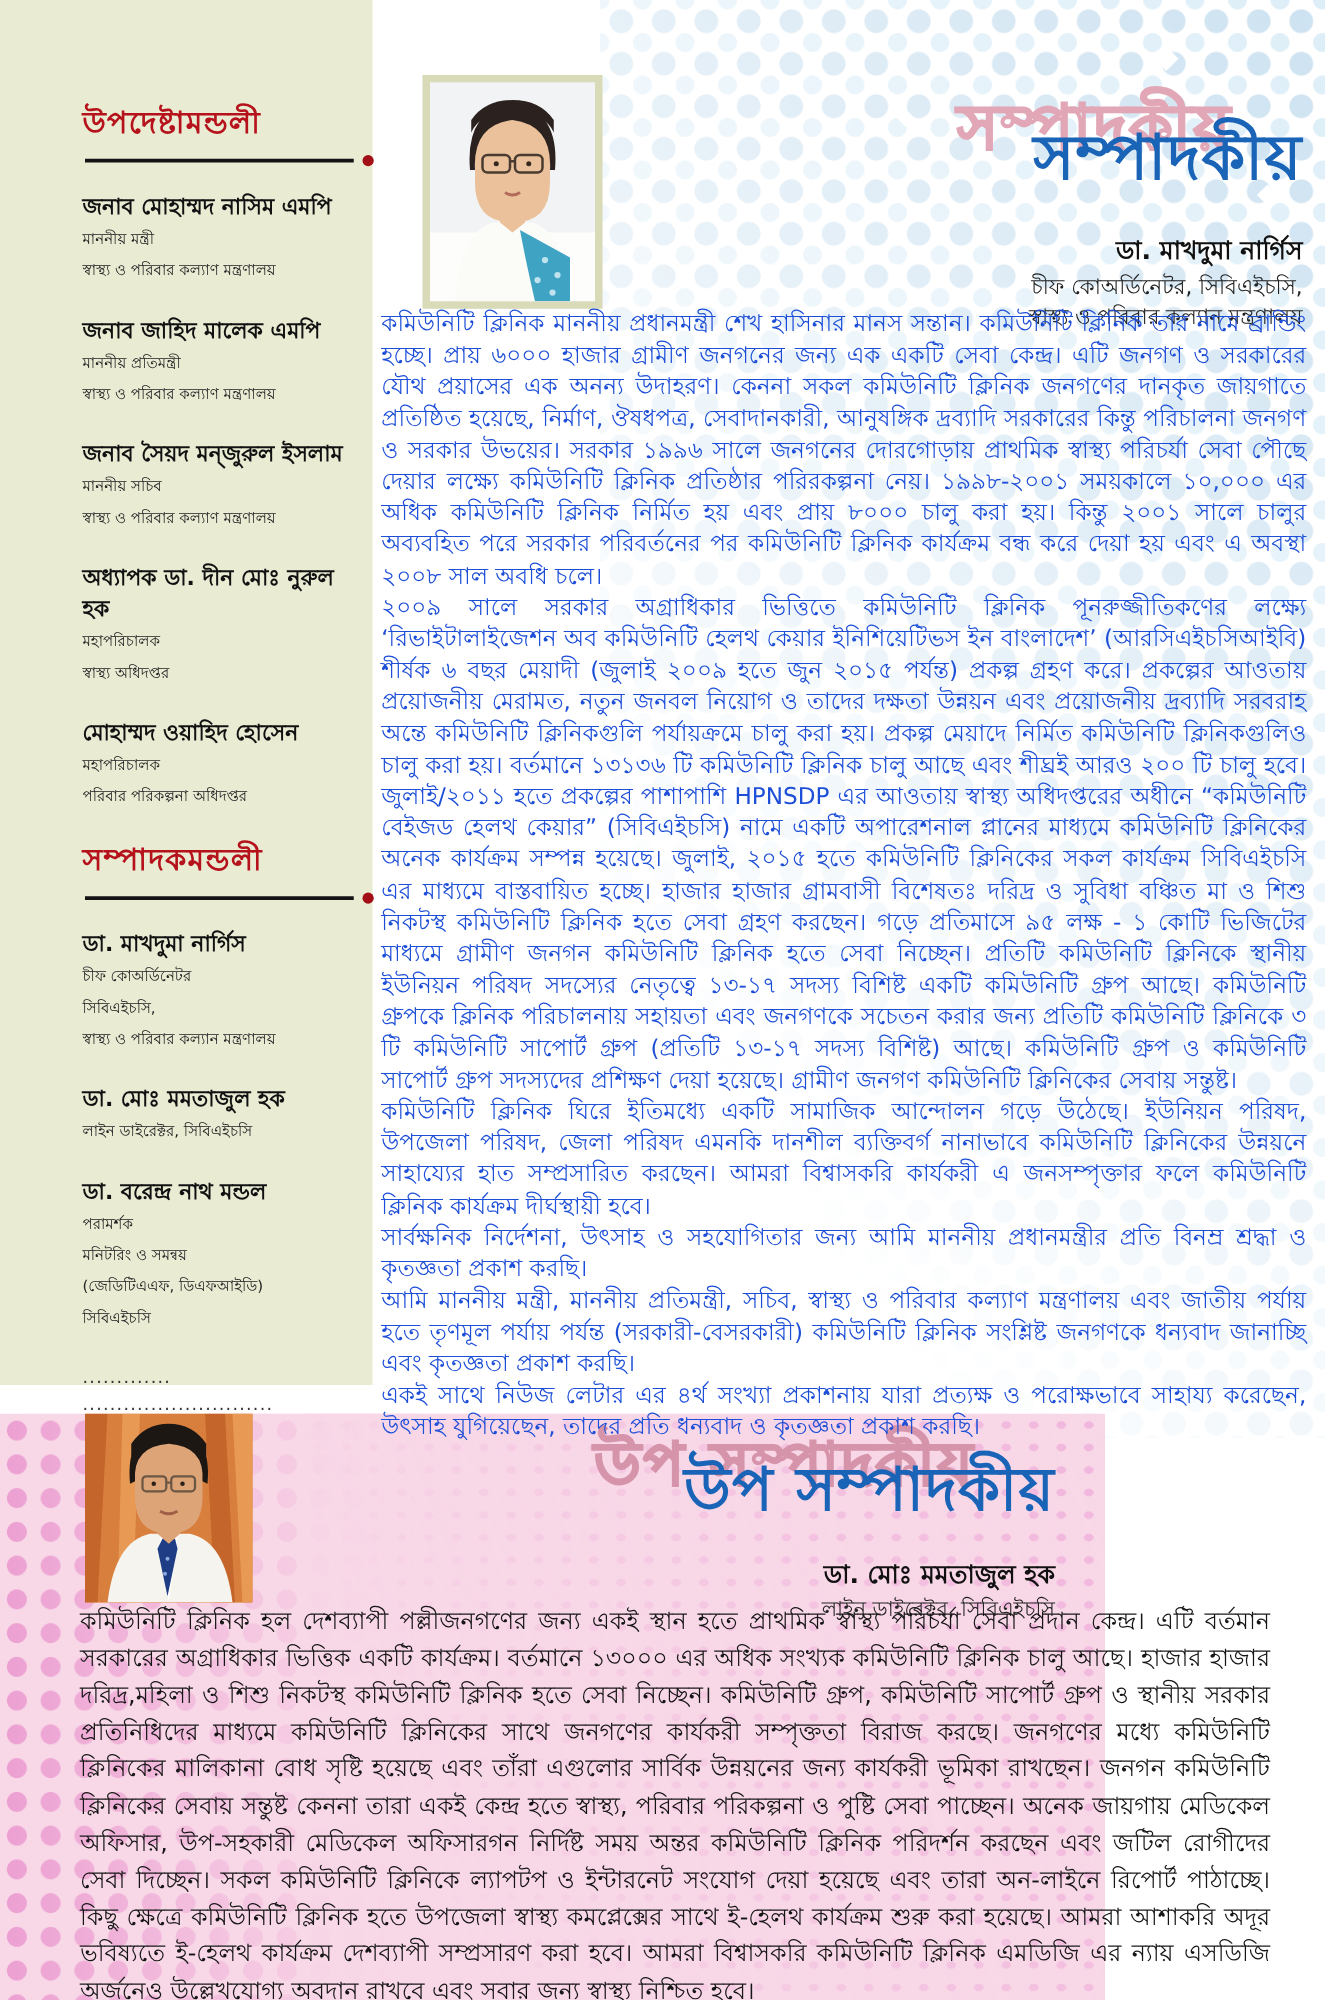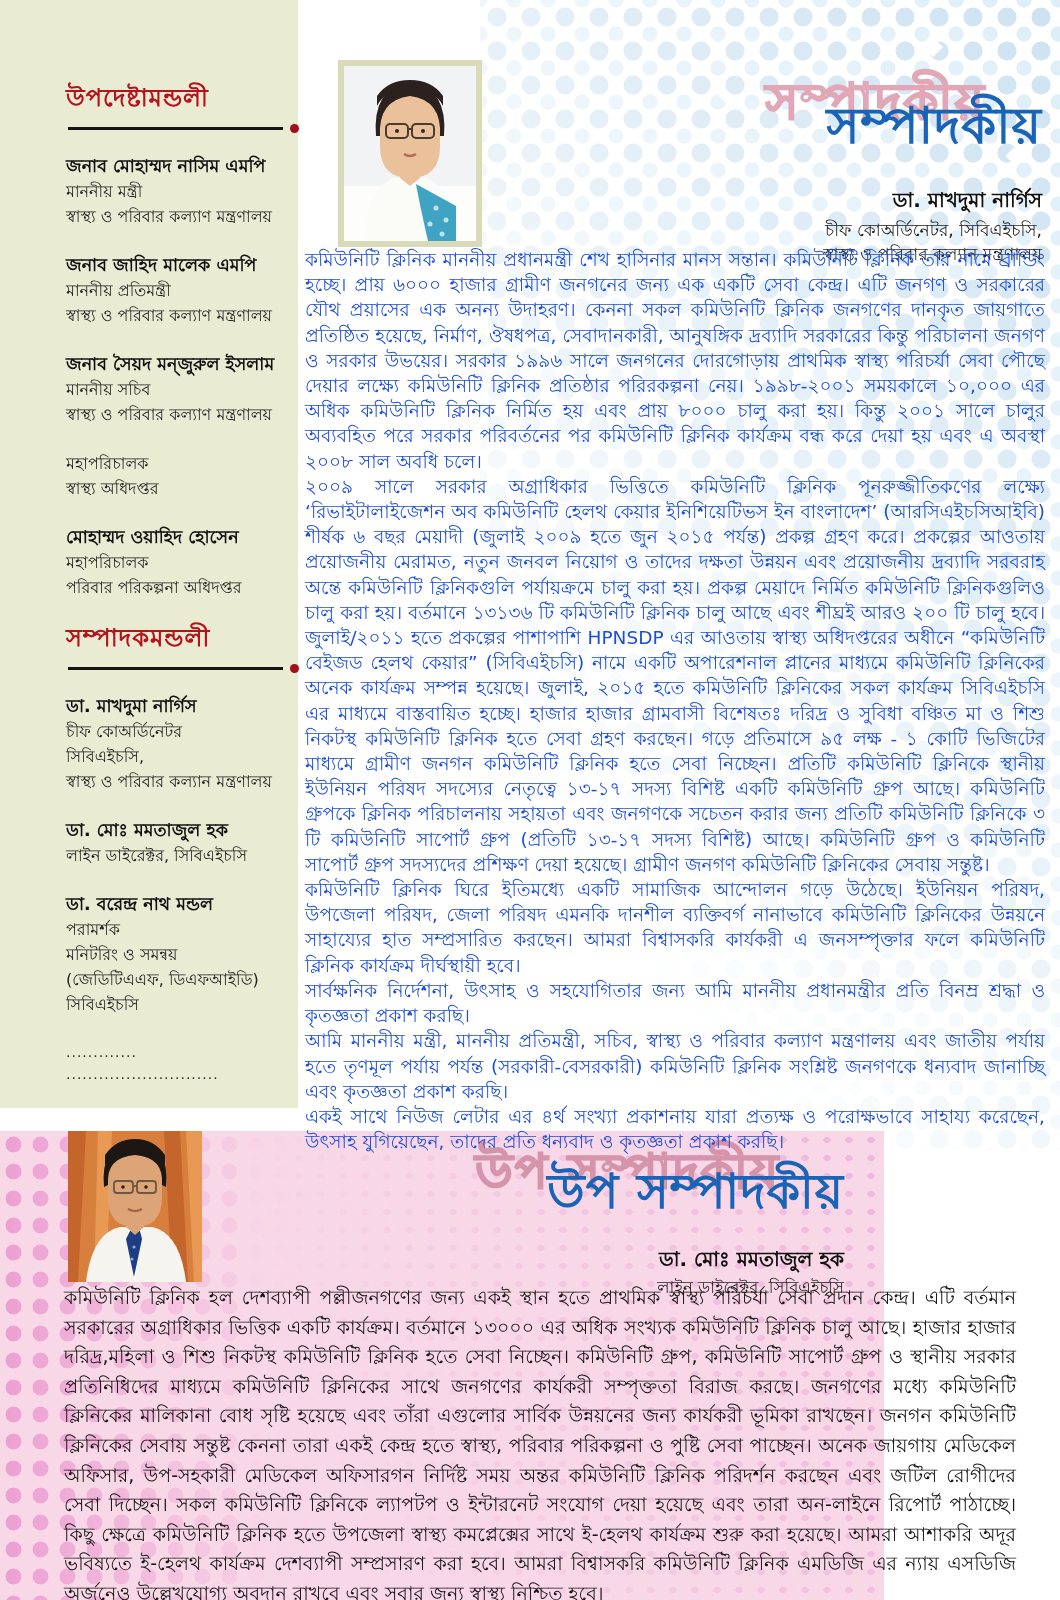--- a/index.html
+++ b/index.html
@@ -56,21 +56,21 @@
     margin:0; font-size:24px; line-height:1.2; font-weight:bold;
     color:#b5121c; letter-spacing:1px;
   }
   .rule{ position:relative; height:3px; width:215px; background:#141414; margin:14px 0 24px 2px;}
   .rule .dot{
     position:absolute; right:-16px; top:-3px; width:9px; height:9px;
     border-radius:50%; background:#a30f16;
   }
   .member{ margin-bottom:24px;}
   .m-name{ font-weight:bold; font-size:17.5px; line-height:25px; color:#111;}
-  .m-line{ font-size:16px; line-height:25px; color:#222;}
+  .m-line{ font-size:12px; line-height:25px; color:#222;}
   .dots-line{ font-size:14px; line-height:22px; color:#333; letter-spacing:1px;}
   .board-heading-block{ margin-top:10px; }
   
   .photo-frame{
     position:absolute; left:338px; top:60px; width:132px; height:175px;
     border:6px solid #d9dab8; background:#f4f5f6; z-index:2;
   }
   .photo-frame svg{display:block;}
   
   .ed-header{ position:absolute; top:68px; right:18px; width:480px; text-align:right; z-index:2;}
@@ -140,20 +140,21 @@
       <div class="m-name">জনাব জাহিদ মালেক এমপি</div>
       <div class="m-line">মাননীয় প্রতিমন্ত্রী</div>
       <div class="m-line">স্বাস্থ্য ও পরিবার কল্যাণ মন্ত্রণালয়</div>
     </div>
     <div class="member">
       <div class="m-name">জনাব সৈয়দ মন্‌জুরুল ইসলাম</div>
       <div class="m-line">মাননীয় সচিব</div>
       <div class="m-line">স্বাস্থ্য ও পরিবার কল্যাণ মন্ত্রণালয়</div>
     </div>
     <div class="member">
+      <div class="m-name">অধ্যাপক ডা. দীন মোঃ নুরুল হক</div>
       <div class="m-line">মহাপরিচালক</div>
       <div class="m-line">স্বাস্থ্য অধিদপ্তর</div>
     </div>
     <div class="member">
       <div class="m-name">মোহাম্মদ ওয়াহিদ হোসেন</div>
       <div class="m-line">মহাপরিচালক</div>
       <div class="m-line">পরিবার পরিকল্পনা অধিদপ্তর</div>
     </div>
 
     <div class="board-heading-block">

